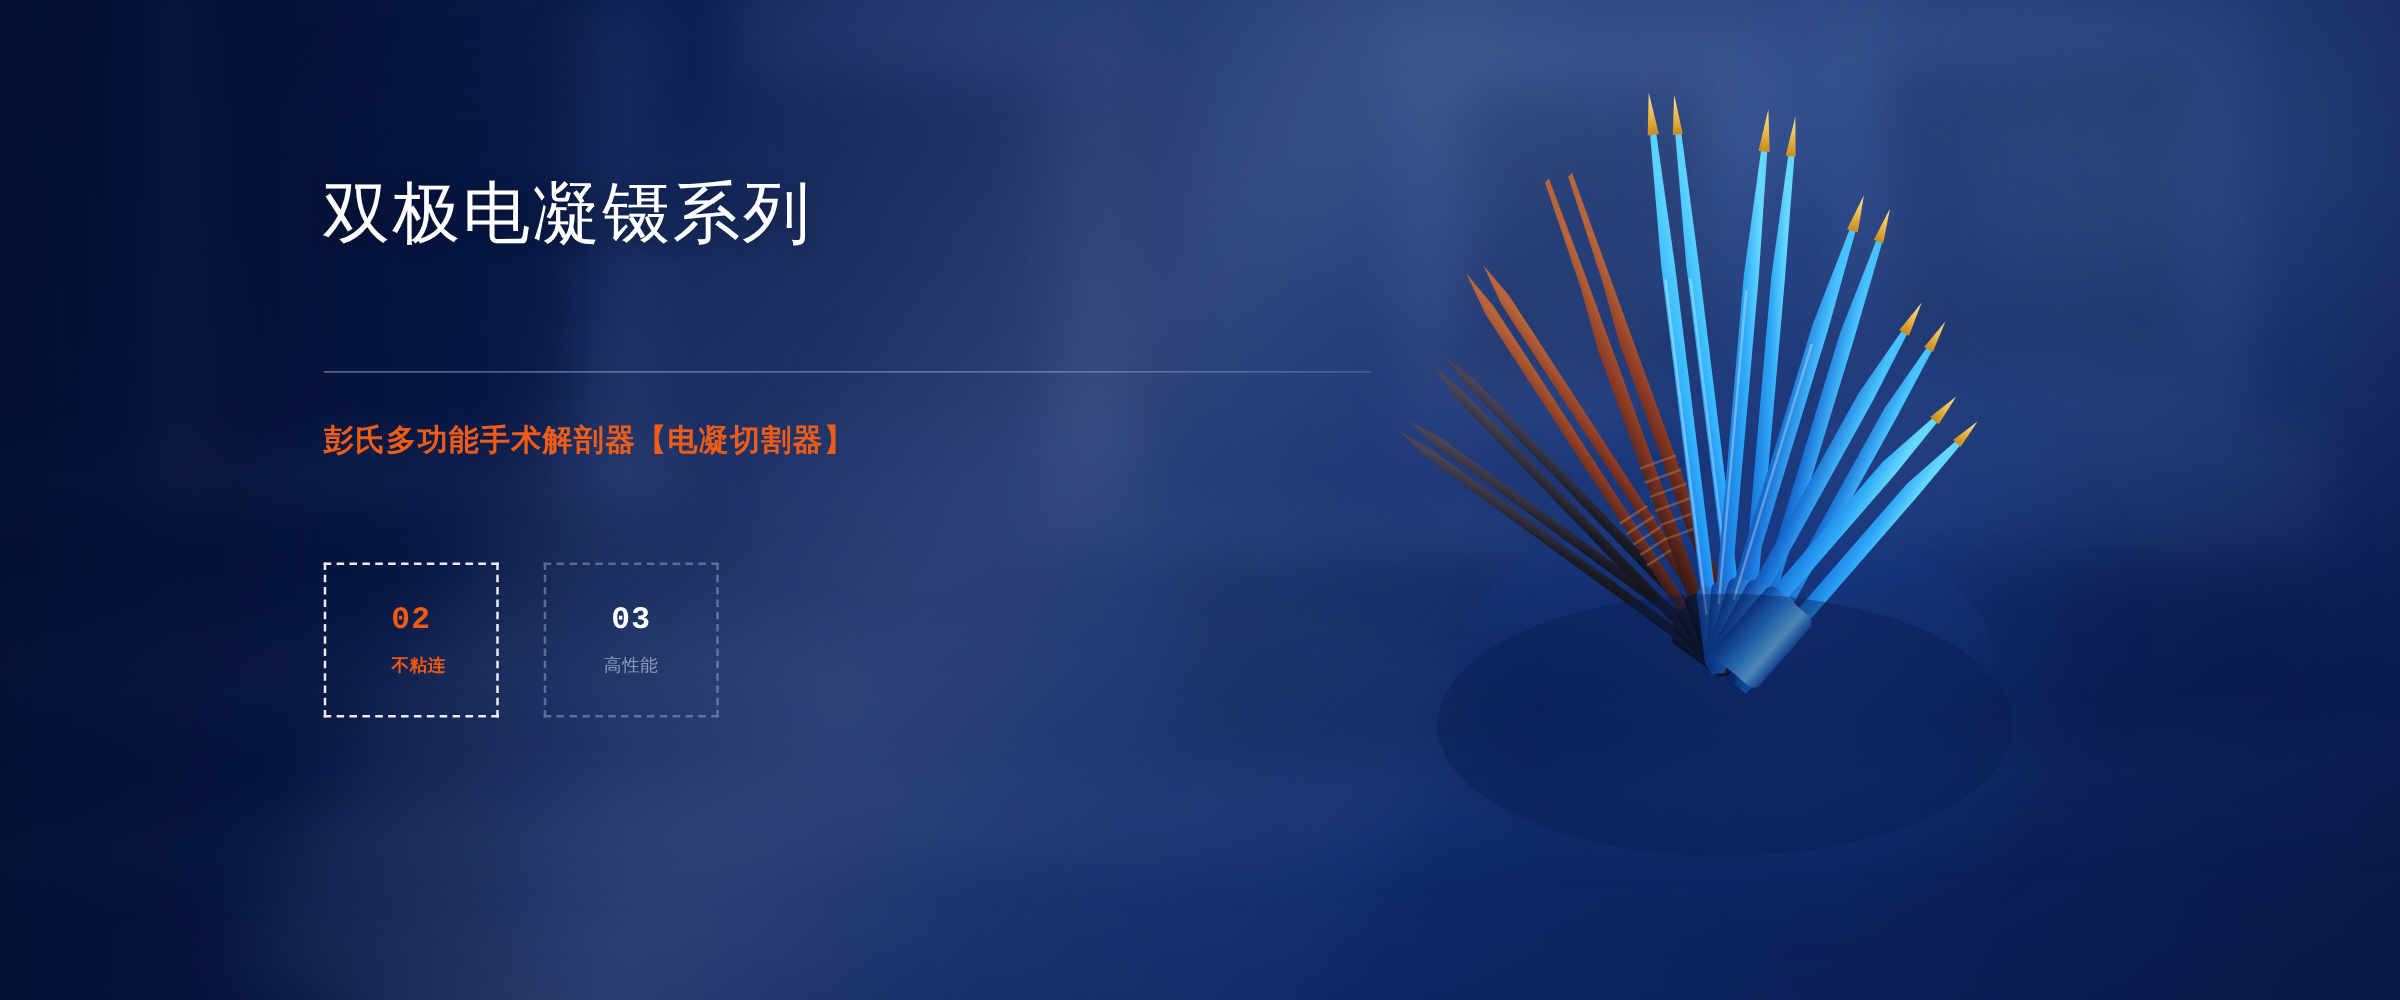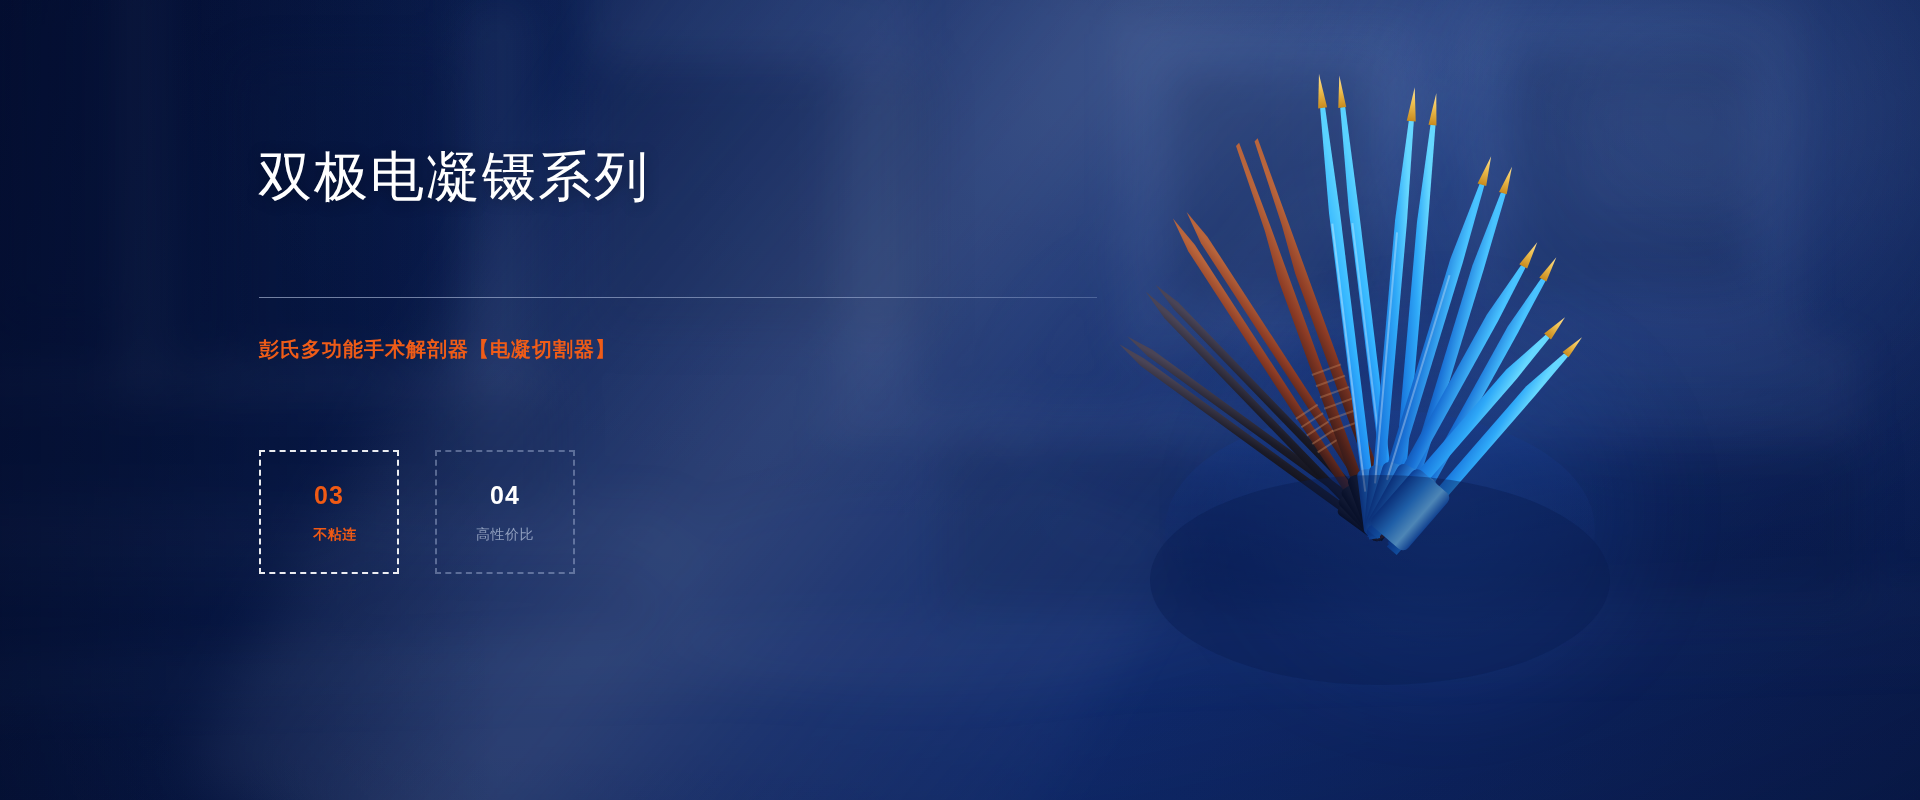--- a/index.html
+++ b/index.html
@@ -87,21 +87,21 @@
     position:absolute; left:1180px; top:300px;
     width:520px; height:420px; border-radius:50%;
     background:radial-gradient(circle, rgba(60,130,235,0.22) 0%, rgba(40,90,200,0.07) 55%, rgba(0,0,0,0) 75%);
     filter:blur(30px);
   }
 
   
   .content{
     position:absolute;
     left:258px; top:0;
-    width:940px; height:800px;
+    width:940px; height:800px;font-family:Liberation Mono, monospace;
   }
 
   .title-cn{
     position:absolute; top:148px; left:0;
     font-size:54px; line-height:1.05;
     letter-spacing:2px;
     color:#ffffff;
     font-weight:400;
     white-space:nowrap;
     text-shadow:0 2px 14px rgba(0,0,0,0.35);
@@ -117,21 +117,21 @@
   }
 
   .divider{
     position:absolute; top:297px; left:1px;
     width:838px; height:1px;
     background:linear-gradient(to right, rgba(205,218,245,0.55) 0%, rgba(190,206,240,0.48) 70%, rgba(170,190,230,0.30) 100%);
   }
 
   .subtitle{
     position:absolute; top:336px; left:1px;
-    font-size:20px; letter-spacing:1px;
+    font-size:24px; letter-spacing:1px;
     color:#ef5c18;
     font-weight:700;
     white-space:nowrap;
   }
 
   
   .features{
     position:absolute; top:450px; left:1px;
     display:flex;
     align-items:flex-start;
@@ -371,27 +371,27 @@
     <h1 class="title-cn">双极电凝镊系列</h1>
 
 
     <div class="divider"></div>
 
     <p class="subtitle">彭氏多功能手术解剖器【电凝切割器】</p>
 
     <div class="features">
 
       <div class="feature active">
-        <span class="num">03</span>
+        <span class="num">02</span>
         <span class="lbl">不粘连</span>
       </div>
 
 
-
       <div class="feature">
-        <span class="num">04</span>
-        <span class="lbl">高性价比</span>
+        <span class="num">03</span>
+        <span class="lbl">高性能</span>
       </div>
+
 
     </div>
   </div>
 
 </div>
 
 </body></html>

